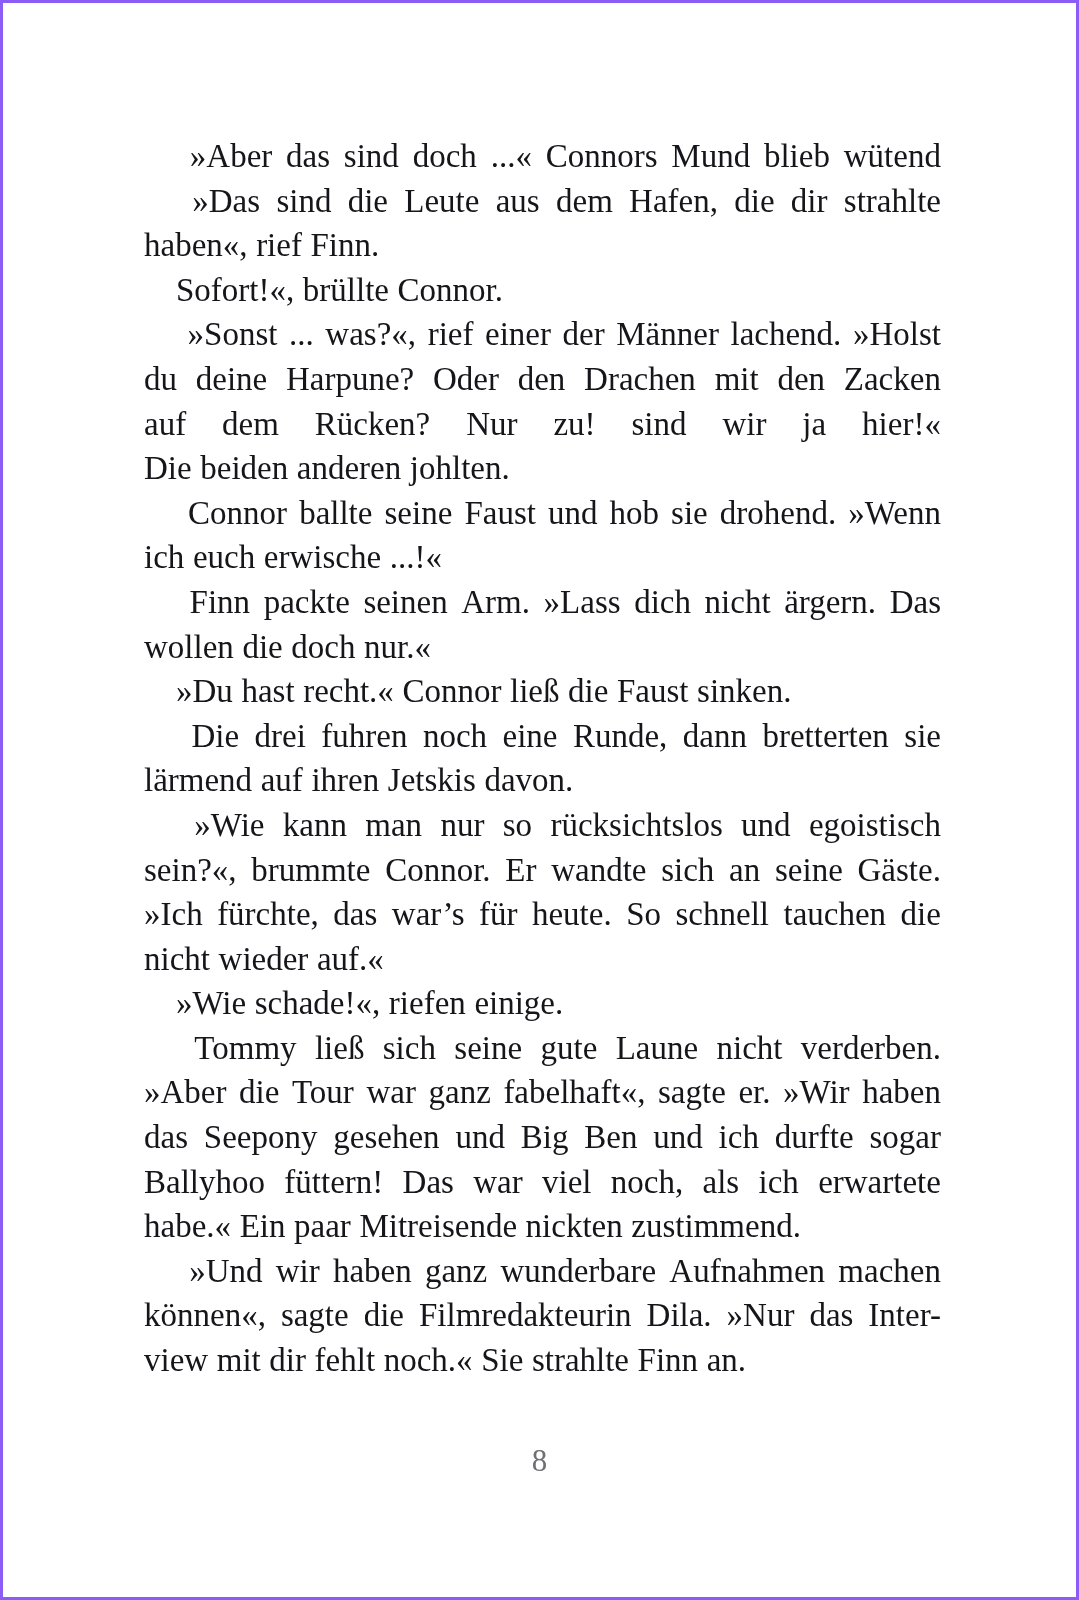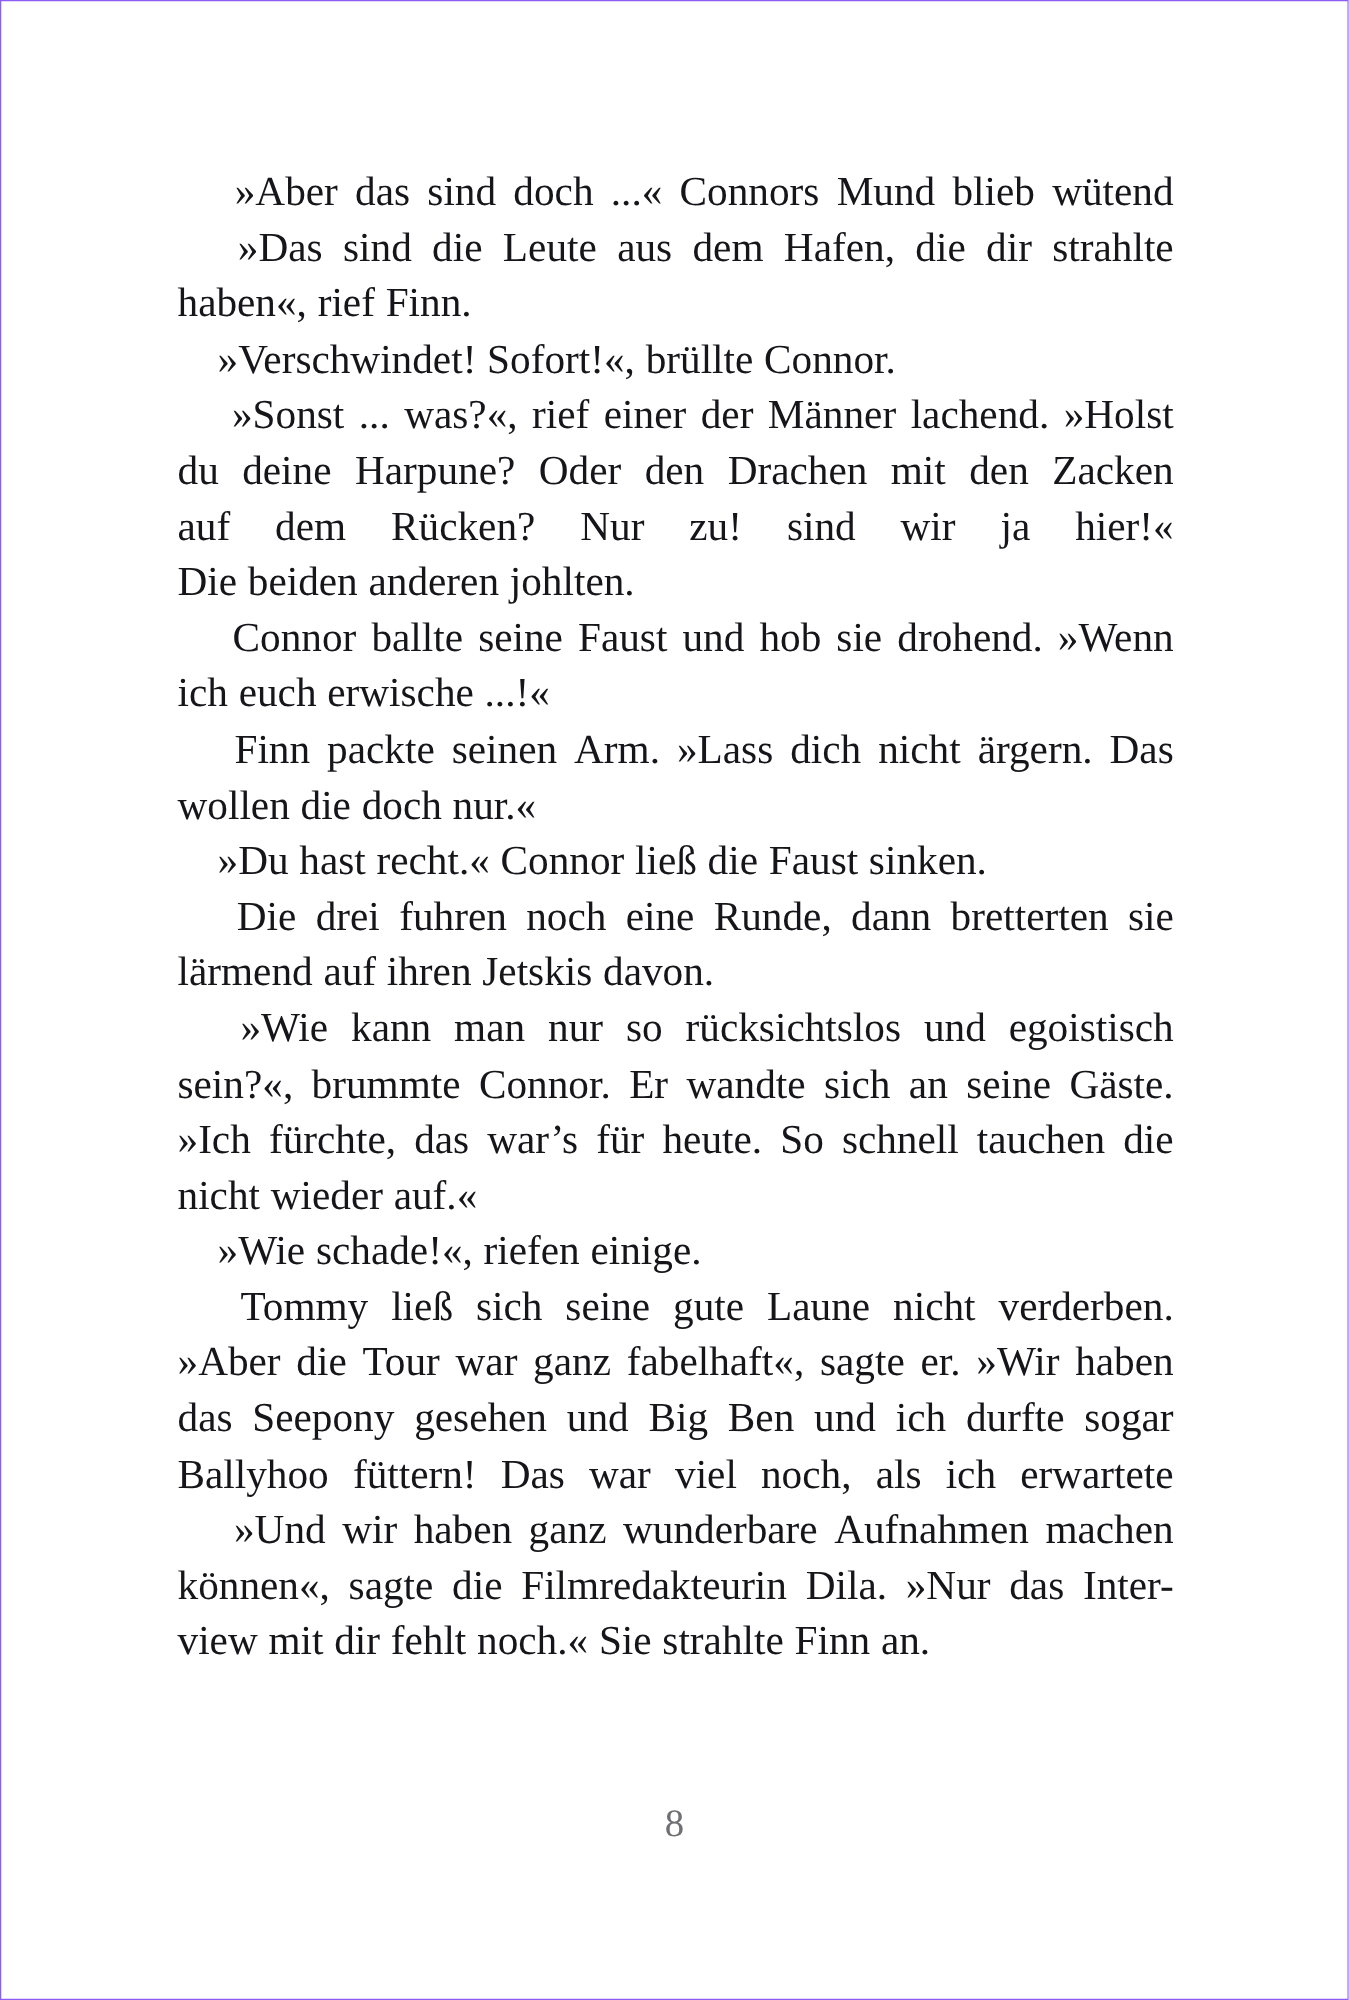--- a/index.html
+++ b/index.html
@@ -8,21 +8,21 @@
     padding: 0;
     background: #ffffff;
   }
 
   .page {
     position: relative;
     width: 1079px;
     height: 1600px;
     box-sizing: border-box;
     background: #ffffff;
-    border: 1px solid #8b5cf6;
+    border: 3px solid #8b5cf6;
     overflow: hidden;
     font-family: "Liberation Serif", "DejaVu Serif", serif;
     color: #15151a;
   }
 
   .text-block {
     position: absolute;
     left: 141px;
     top: 131px;
     width: 797px;
@@ -85,21 +85,21 @@
 
   <div class="text-block" id="body-text">
       <div class="paragraph">
         <div class="line just indent"><span class="w">»Aber</span><span class="w">das</span><span class="w">sind</span><span class="w">doch</span><span class="w">...«</span><span class="w">Connors</span><span class="w">Mund</span><span class="w">blieb</span><span class="w">wütend</span></div>
       </div>
       <div class="paragraph">
         <div class="line just indent"><span class="w">»Das</span><span class="w">sind</span><span class="w">die</span><span class="w">Leute</span><span class="w">aus</span><span class="w">dem</span><span class="w">Hafen,</span><span class="w">die</span><span class="w">dir</span><span class="w">strahlte</span></div>
         <div class="line flush"><span class="w">haben«,</span><span class="w">rief</span><span class="w">Finn.</span></div>
       </div>
       <div class="paragraph">
-        <div class="line flush indent"><span class="w">»Verschwindet!</span><span class="w">Sofort!«,</span><span class="w">brüllte</span><span class="w">Connor.</span></div>
+        <div class="line flush indent"><span class="w">Sofort!«,</span><span class="w">brüllte</span><span class="w">Connor.</span></div>
       </div>
       <div class="paragraph">
         <div class="line just indent"><span class="w">»Sonst</span><span class="w">...</span><span class="w">was?«,</span><span class="w">rief</span><span class="w">einer</span><span class="w">der</span><span class="w">Männer</span><span class="w">lachend.</span><span class="w">»Holst</span></div>
         <div class="line just"><span class="w">du</span><span class="w">deine</span><span class="w">Harpune?</span><span class="w">Oder</span><span class="w">den</span><span class="w">Drachen</span><span class="w">mit</span><span class="w">den</span><span class="w">Zacken</span></div>
         <div class="line just"><span class="w">auf</span><span class="w">dem</span><span class="w">Rücken?</span><span class="w">Nur</span><span class="w">zu!</span><span class="w">sind</span><span class="w">wir</span><span class="w">ja</span><span class="w">hier!«</span></div>
         <div class="line flush"><span class="w">Die</span><span class="w">beiden</span><span class="w">anderen</span><span class="w">johlten.</span></div>
       </div>
       <div class="paragraph">
         <div class="line just indent"><span class="w">Connor</span><span class="w">ballte</span><span class="w">seine</span><span class="w">Faust</span><span class="w">und</span><span class="w">hob</span><span class="w">sie</span><span class="w">drohend.</span><span class="w">»Wenn</span></div>
         <div class="line flush"><span class="w">ich</span><span class="w">euch</span><span class="w">erwische</span><span class="w">...!«</span></div>
@@ -122,20 +122,21 @@
         <div class="line flush"><span class="w">nicht</span><span class="w">wieder</span><span class="w">auf.«</span></div>
       </div>
       <div class="paragraph">
         <div class="line flush indent"><span class="w">»Wie</span><span class="w">schade!«,</span><span class="w">riefen</span><span class="w">einige.</span></div>
       </div>
       <div class="paragraph">
         <div class="line just indent"><span class="w">Tommy</span><span class="w">ließ</span><span class="w">sich</span><span class="w">seine</span><span class="w">gute</span><span class="w">Laune</span><span class="w">nicht</span><span class="w">verderben.</span></div>
         <div class="line just"><span class="w">»Aber</span><span class="w">die</span><span class="w">Tour</span><span class="w">war</span><span class="w">ganz</span><span class="w">fabelhaft«,</span><span class="w">sagte</span><span class="w">er.</span><span class="w">»Wir</span><span class="w">haben</span></div>
         <div class="line just"><span class="w">das</span><span class="w">Seepony</span><span class="w">gesehen</span><span class="w">und</span><span class="w">Big</span><span class="w">Ben</span><span class="w">und</span><span class="w">ich</span><span class="w">durfte</span><span class="w">sogar</span></div>
         <div class="line just"><span class="w">Ballyhoo</span><span class="w">füttern!</span><span class="w">Das</span><span class="w">war</span><span class="w">viel</span><span class="w">noch,</span><span class="w">als</span><span class="w">ich</span><span class="w">erwartete</span></div>
+        <div class="line flush"><span class="w">habe.«</span><span class="w">Ein</span><span class="w">paar</span><span class="w">Mitreisende</span><span class="w">nickten</span><span class="w">zustimmend.</span></div>
       </div>
       <div class="paragraph">
         <div class="line just indent"><span class="w">»Und</span><span class="w">wir</span><span class="w">haben</span><span class="w">ganz</span><span class="w">wunderbare</span><span class="w">Aufnahmen</span><span class="w">machen</span></div>
         <div class="line just"><span class="w">können«,</span><span class="w">sagte</span><span class="w">die</span><span class="w">Filmredakteurin</span><span class="w">Dila.</span><span class="w">»Nur</span><span class="w">das</span><span class="w">Inter-</span></div>
         <div class="line flush"><span class="w">view</span><span class="w">mit</span><span class="w">dir</span><span class="w">fehlt</span><span class="w">noch.«</span><span class="w">Sie</span><span class="w">strahlte</span><span class="w">Finn</span><span class="w">an.</span></div>
       </div>
     </div>
 
   <div class="folio">8</div>
 

